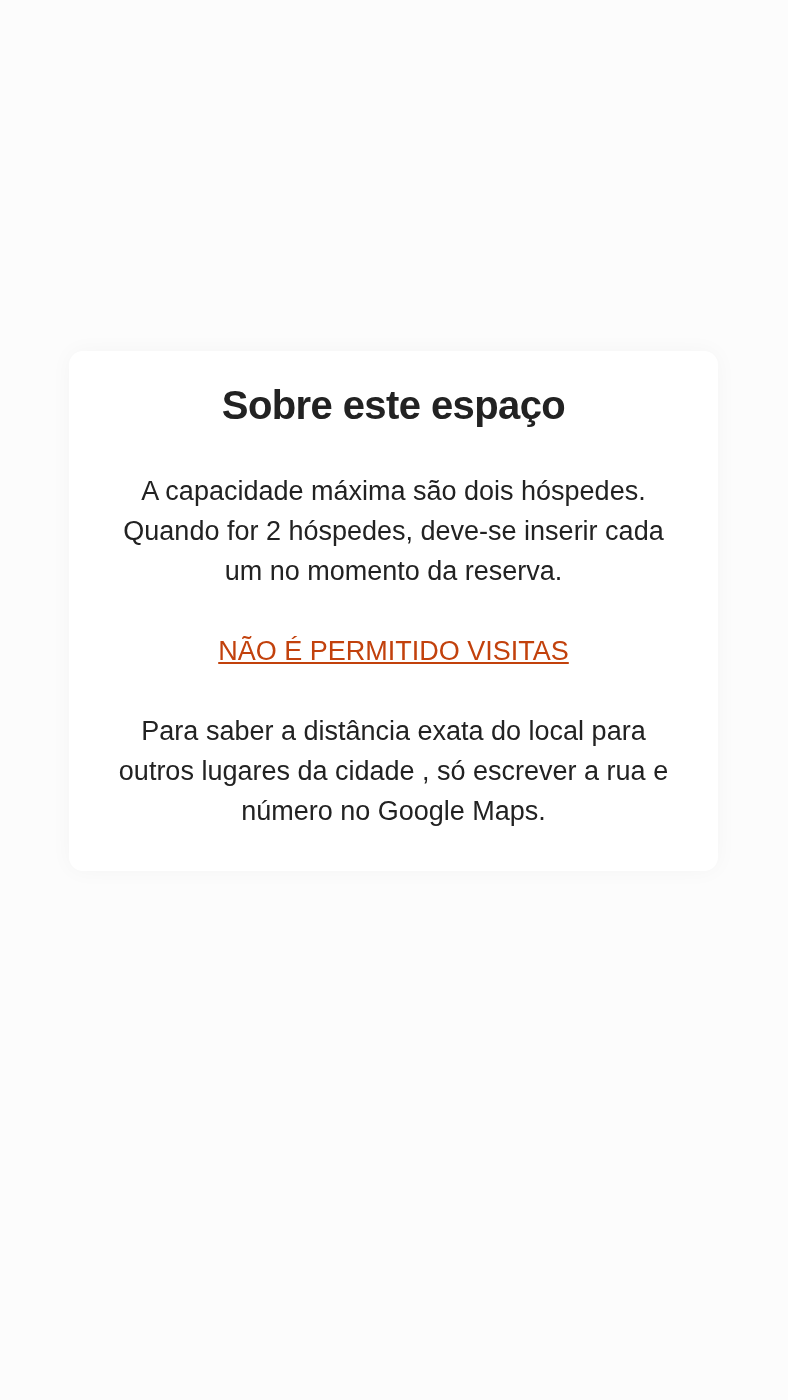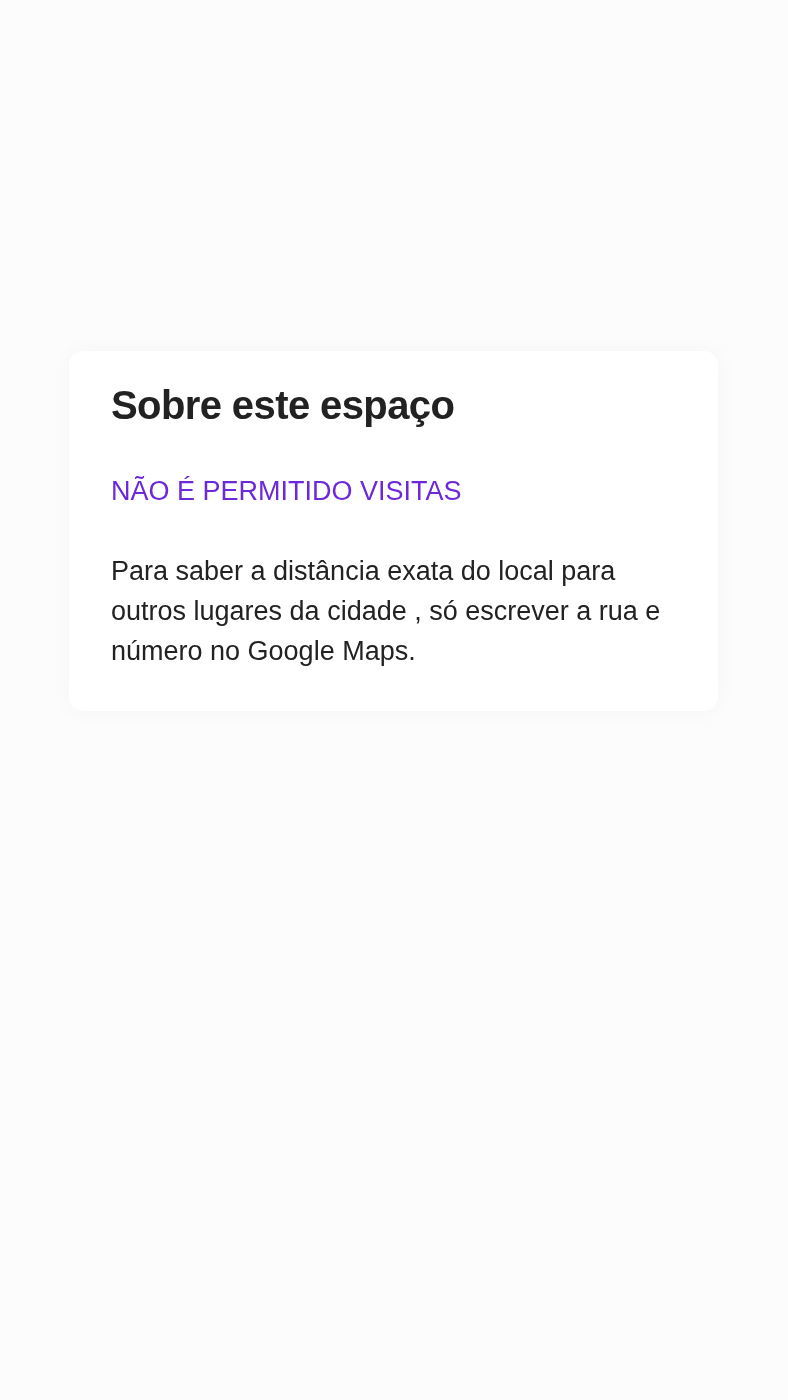--- a/index.html
+++ b/index.html
@@ -17,20 +17,21 @@
   .about-card {
     position: absolute;
     left: 69px;
     top: 351px;
     width: 649px;
     box-sizing: border-box;
     background: #ffffff;
     border-radius: 14px;
     box-shadow: 0 0 22px rgba(0,0,0,0.035);
     padding: 30px 42px 32px 42px;
+    text-align: center;
   }
   .about-title {
     margin: 0 0 42px 0;
     font-size: 40px;
     line-height: 48px;
     font-weight: 700;
     letter-spacing: -0.6px;
     color: #222222;
   }
   .about-paragraph {
@@ -44,16 +45,17 @@
   .about-paragraph:last-child {
     margin-bottom: 8px;
   }
 </style>
 </head>
 <body style="background: rgb(252, 252, 252);">
 
 <div>
   <section class="about-card" style="background: rgb(255, 255, 255);">
     <h2 class="about-title" style="color: rgb(34, 34, 34);">Sobre este espaço</h2>
-    <p class="about-paragraph" style="color: #6d28d9;">NÃO É PERMITIDO VISITAS</p>
+    <p class="about-paragraph" style="color: rgb(34, 34, 34);">A capacidade máxima são dois hóspedes. Quando for 2 hóspedes, deve-se inserir cada um  no momento da reserva.</p>
+    <p class="about-paragraph" style="color: #c2410c; text-decoration: underline;">NÃO É PERMITIDO VISITAS</p>
     <p class="about-paragraph" style="color: rgb(34, 34, 34);">Para saber a distância exata do local para outros lugares da cidade , só escrever a rua e número no Google Maps.</p>
   </section>
 </div>
 
 </body></html>

